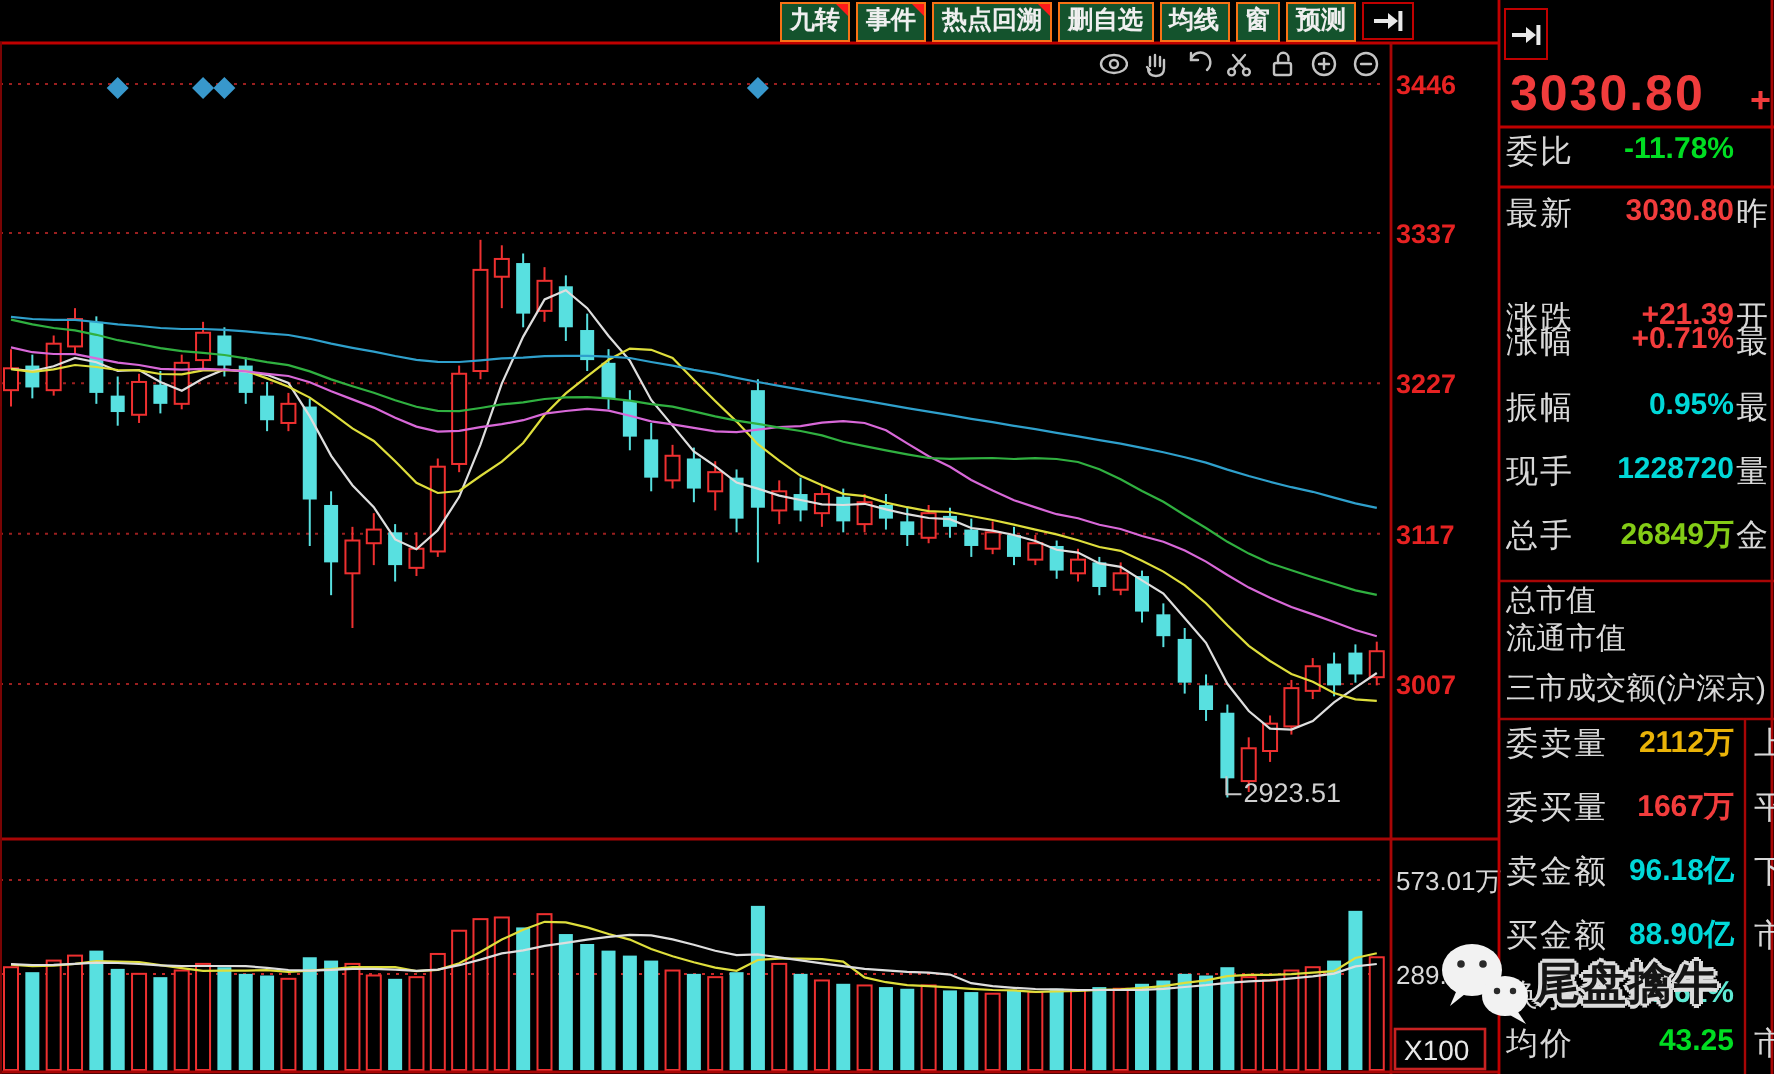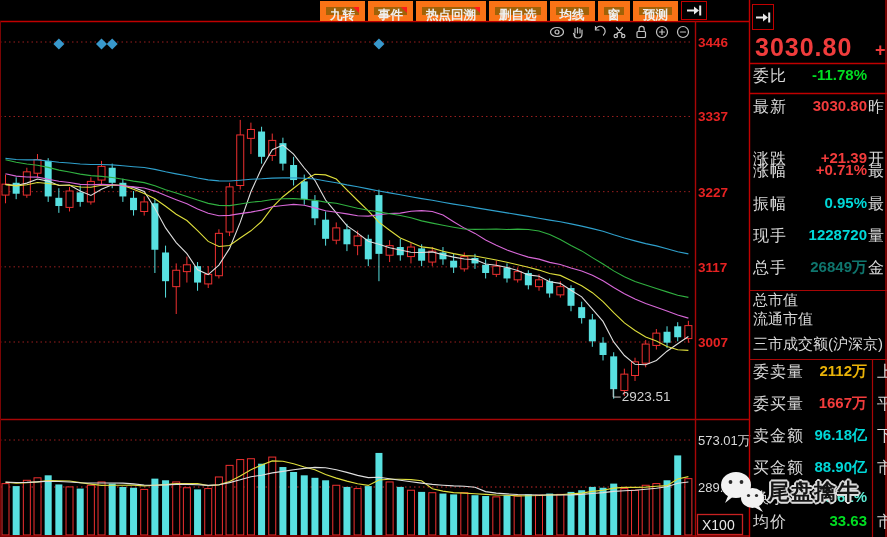--- a/index.html
+++ b/index.html
@@ -1,22 +1,22 @@
 <!DOCTYPE html>
 <html><head>
 <meta charset="utf-8">
 <style>
   html,body{margin:0;padding:0;background:#000;}
   #screen{position:relative;width:887px;height:537px;background:#000;overflow:hidden;
           font-family:"Liberation Sans","DejaVu Sans",sans-serif;}
   #chart{position:absolute;left:0;top:0;z-index:0;}
   
   #toolbar{position:absolute;top:1px;right:180px;height:20px;display:flex;gap:3px;z-index:2;}
-  .tbtn{position:relative;border:6px solid #f97316;color:#efefef;font-size:12.5px;font-weight:bold;
-        line-height:17px;padding:0 4px;white-space:nowrap;background:#a16207;}
+  .tbtn{position:relative;border:1px solid #f97316;color:#efefef;font-size:12.5px;font-weight:bold;
+        line-height:17px;padding:0 4px;white-space:nowrap;background:#14532d;}
   .tbtn .flag{position:absolute;top:0;right:0;width:0;height:0;
         border-left:6px solid transparent;border-top:6px solid #ff1a1a;}
   .arrowbox{display:inline-flex;align-items:center;justify-content:center;
         border:1px solid #c00000;background:#000;}
   
   #quick-icons{position:absolute;left:548px;top:23px;display:flex;gap:5px;z-index:2;}
   #quick-icons span{display:inline-flex;width:16px;height:17px;align-items:center;justify-content:center;}
   
   #panel{position:absolute;left:749px;top:0;width:138px;height:537px;z-index:1;}
   #panel-head{position:absolute;left:0;top:0;width:138px;height:63px;}
@@ -376,21 +376,21 @@
           <span class="val" style="color: rgb(0, 216, 216);">0.95%</span>
           <span class="c2" style="left: 119px;">最</span>
         </div>
         <div class="prow" style="top: 226px; height: 24px;">
           <span class="lbl">现手</span>
           <span class="val" style="color: rgb(0, 216, 216);">1228720</span>
           <span class="c2" style="left: 119px;">量</span>
         </div>
         <div class="prow" style="top: 258px; height: 24px;">
           <span class="lbl">总手</span>
-          <span class="val" style="color: #0f766e;">26849万</span>
+          <span class="val" style="color: #84cc16;">26849万</span>
           <span class="c2" style="left: 119px;">金</span>
         </div>
         <div class="prow small" style="top: 291px; height: 24px;">
           <span class="lbl">总市值</span>
         </div>
         <div class="prow small" style="top: 300px; height: 24px; margin-top: 10px;">
           <span class="lbl">流通市值</span>
         </div>
         <div class="prow small" style="top: 335px; height: 24px;">
           <span class="lbl">三市成交额(沪深京)</span>
@@ -414,21 +414,21 @@
           <span class="lbl">买金额</span>
           <span class="val" style="color: rgb(0, 216, 216);">88.90亿</span>
           <span class="c2" style="left: 128px;">市</span>
         </div>
         <div class="prow" style="top: 488px; height: 24px;">
           <span class="lbl">换手</span>
           <span class="val" style="color: #5eead4;">0.61%</span>
         </div>
         <div class="prow" style="top: 512px; height: 24px;">
           <span class="lbl">均价</span>
-          <span class="val" style="color: rgb(0, 221, 34);">33.63</span>
+          <span class="val" style="color: rgb(0, 221, 34);">43.25</span>
           <span class="c2" style="left: 128px;">市</span>
         </div>
       </div>
   </div>
 
   <div id="watermark">
     <svg width="47" height="46" viewBox="0 0 47 46">
       <ellipse cx="17" cy="16" rx="15" ry="13" fill="#f2f2f2"></ellipse>
       <polygon points="9,27 6,34 16,26" fill="#f2f2f2"></polygon>
       <circle cx="11.5" cy="13" r="1.9" fill="#2a2a2a"></circle>

